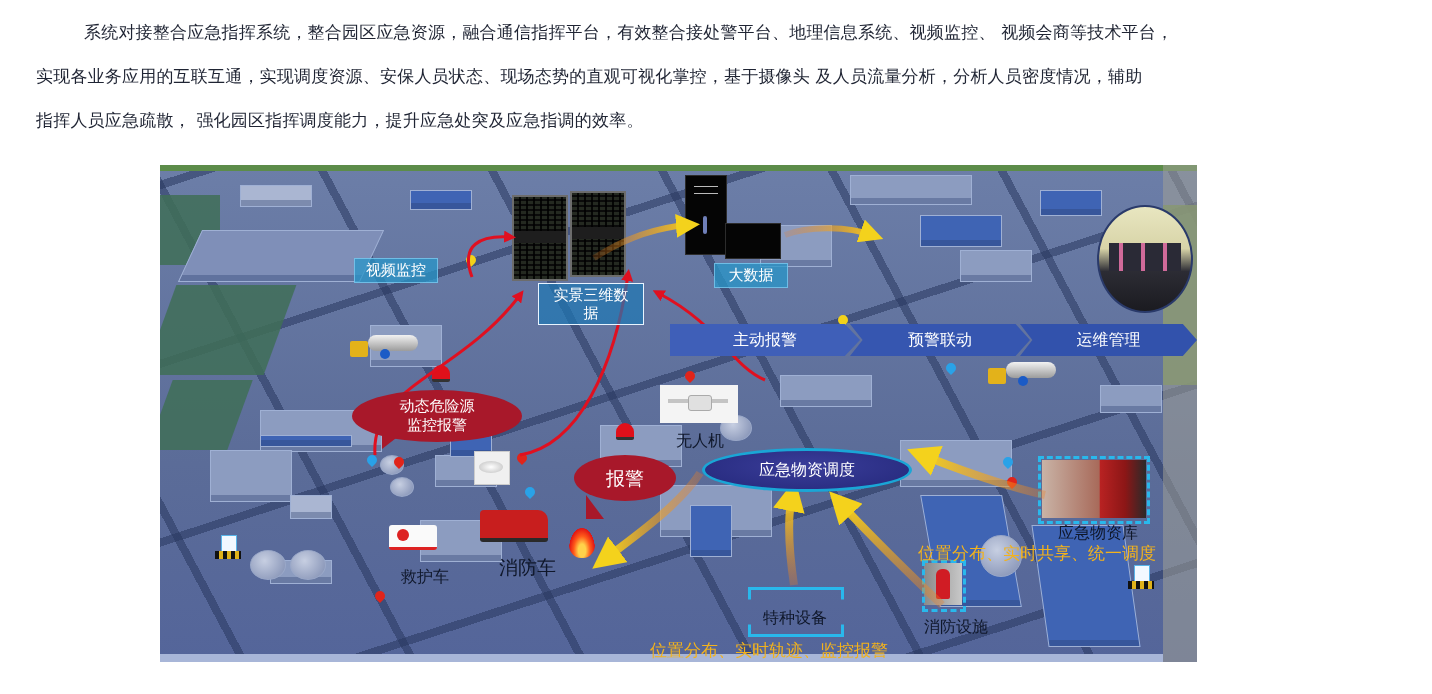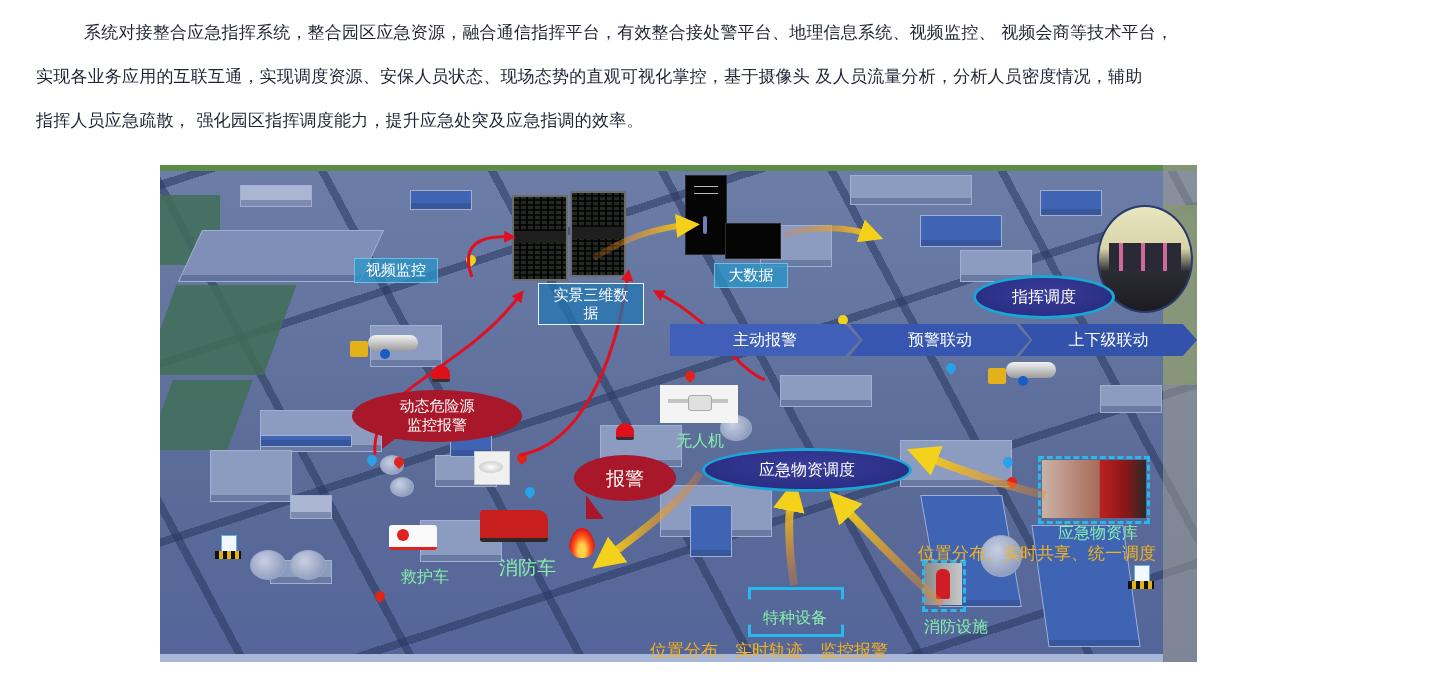--- a/index.html
+++ b/index.html
@@ -42,21 +42,21 @@
                display: flex; align-items: center; justify-content: center; }
     .chevron.c1 { left: 510px; width: 190px; background: #3f5fb8;
                   clip-path: polygon(0 0, 92% 0, 100% 50%, 92% 100%, 0 100%); }
     .chevron.c2 { left: 690px; width: 180px; background: #3656b0;
                   clip-path: polygon(0 0, 92% 0, 100% 50%, 92% 100%, 0 100%, 7% 50%); }
     .chevron.c3 { left: 860px; width: 177px; background: #3252ac;
                   clip-path: polygon(0 0, 92% 0, 100% 50%, 92% 100%, 0 100%, 7% 50%); }
 
     .dashbox { position: absolute; border: 3px dashed #29b8ec; }
     .yellow-cap { position: absolute; color: #f2b21d; font-size: 17px; white-space: nowrap; }
-    .white-cap { position: absolute; color: #86efac; font-size: 15px; white-space: nowrap; }
+    .white-cap { position: absolute; color: #0f172a; font-size: 15px; white-space: nowrap; }
 
     .server { position: absolute; width: 52px; height: 82px; background: #3a3a3a; border: 2px solid #6c6c6c;
       background-image: repeating-linear-gradient(0deg, #9fb58f 0 3px, #2e2e2e 3px 5px),
                         repeating-linear-gradient(90deg, transparent 0 5px, #2e2e2e 5px 7px); background-blend-mode: multiply; }
     .server .mid { position: absolute; left: 0; right: 0; top: 34px; height: 12px; background: #1e1e1e; }
     .bigdata-panel { position: absolute; background: #050505; border: 1px solid #2c2c2c; }
     .photo { position: absolute; overflow: hidden; }
     .pin { position: absolute; width: 10px; height: 10px; border-radius: 50% 50% 50% 0; transform: rotate(-45deg); }
     .siren { position: absolute; width: 18px; height: 14px; background: #e0101a; border-radius: 9px 9px 2px 2px; border-bottom: 3px solid #333; }
     .svg-layer { position: absolute; inset: 0; pointer-events: none; }
@@ -224,32 +224,29 @@
     <path d="M782,440 C740,400 710,370 680,338" stroke="url(#ogv)" stroke-width="8" fill="none" marker-end="url(#my)"></path>
   </svg>
 
   <div class="tag tag-box" style="left:194px;top:93px;width:70px;">视频监控</div>
   <div class="tag tag-box outline" style="left:372px;top:118px;width:92px;margin-left:6px;">
     <span style="display:block;">实景三维数</span>
     <span style="display:block;">据</span>
   </div>
   <div class="tag tag-box" style="left:554px;top:98px;width:60px;">大数据</div>
 
-  <div class="ellipse" style="left:813px;top:110px;width:136px;height:38px;">
-    <span>指挥调度</span>
-  </div>
 
   <div class="chevron c1">
       <span>主动报警</span>
     </div>
   <div class="chevron c2">
       <span>预警联动</span>
     </div>
   <div class="chevron c3">
-      <span>上下级联动</span>
+      <span>运维管理</span>
     </div>
 
   <div class="bubble" style="left:192px;top:225px;width:170px;height:52px;">
     <div>
       <span style="display:block;">动态危险源</span>
       <span style="display:block;">监控报警</span>
     </div>
   </div>
   <div class="bubble-tail" style="left:222px;top:270px;border-width:14px 18px 0 0;border-color:#a8182a transparent transparent transparent;"></div>
 

